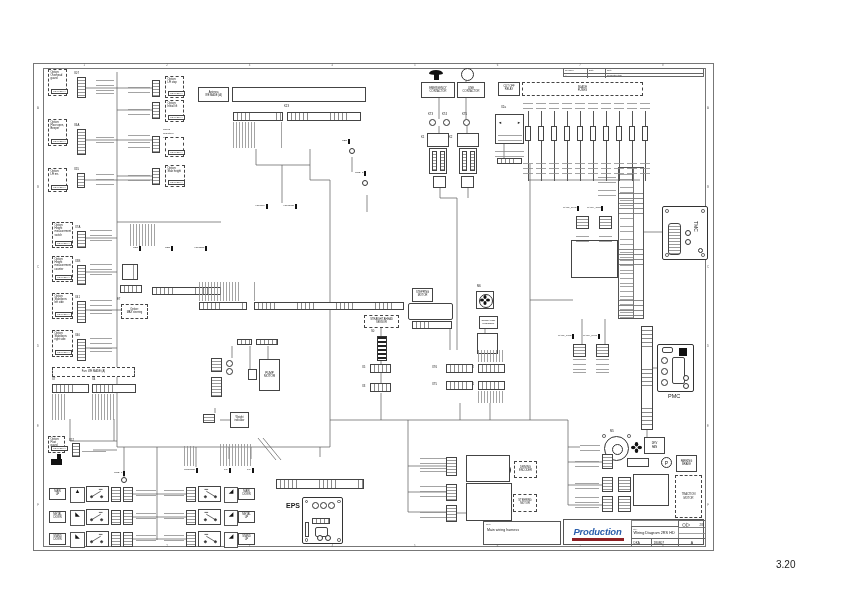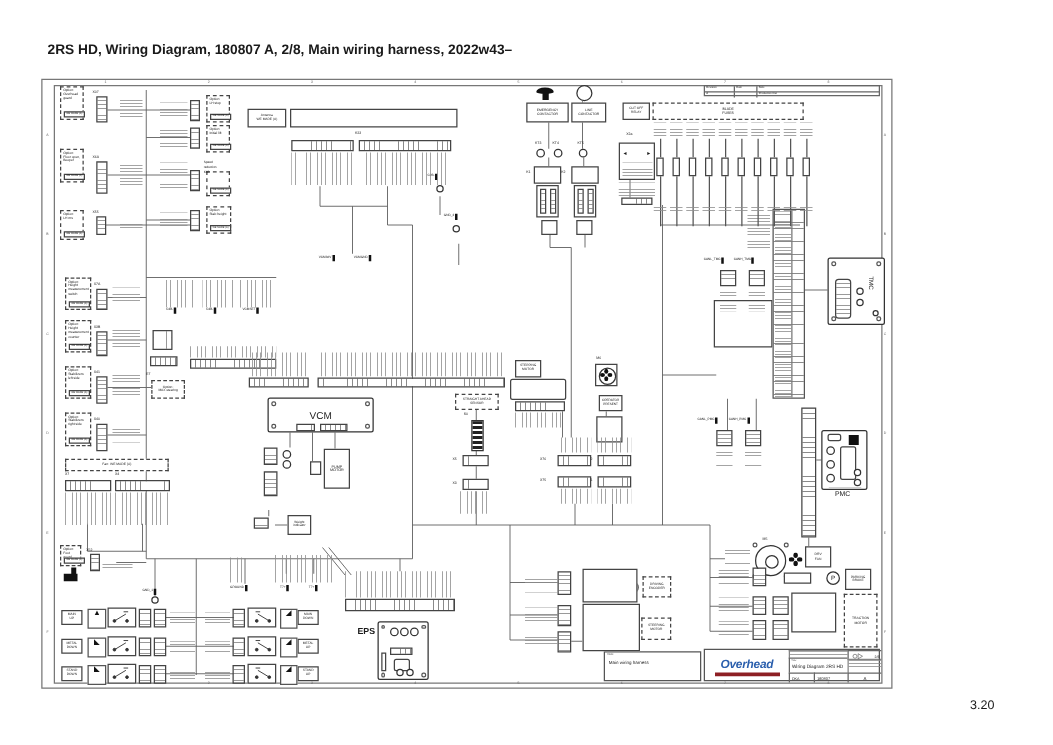--- a/index.html
+++ b/index.html
@@ -54,21 +54,20 @@
   #logo{color:#2b5fad;font-weight:bold;font-style:italic;font-size:9.5px;letter-spacing:-0.2px;}
   #logobar{width:52px;height:3px;background:#8e1f24;margin-top:1px;}
   .tb-cell{position:absolute;border-left:0.6px solid #666;border-top:0.6px solid #666;box-sizing:border-box;}
   .microlabel{font-size:2px;color:#555;position:absolute;line-height:1;}
 </style>
 </head>
 <body>
 
 <div id="page">
 
-  <div id="doc-title">2RS HD, Wiring Diagram, 180807 A, 2/8, Main wiring harness, 2022w43–</div>
   <div id="page-num">3.20</div>
 
   <div id="sheet-outer"></div>
   <div id="sheet-inner"></div>
 
   <div class="zones-h" style="left:43px;top:63px;width:661px;height:5px;">
       <span>1</span>
       <span>2</span>
       <span>3</span>
       <span>4</span>
@@ -113,21 +112,21 @@
     <div class="abs" style="left:42px;top:4.5px;width:98px;height:4.5px;padding-left:1px;">Production trial</div>
   </div>
 
   <div class="abs" style="left:483px;top:521px;width:78px;height:24px;border:0.7px solid #555;background:#fff;">
     <div class="abs" style="left:2px;top:1px;font-size:2.2px;color:#444;">Note:</div>
     <div class="abs" style="left:3px;top:6px;font-size:3.6px;">Main wiring harness</div>
   </div>
 
   <div class="abs" style="left:563px;top:519px;width:141px;height:26px;border:0.8px solid #555;background:#fff;">
     <div class="abs" style="left:0;top:0;width:67px;height:26px;display:flex;flex-direction:column;align-items:center;justify-content:center;">
-      <span id="logo">Overhead</span>
+      <span id="logo">Production</span>
       <span id="logobar"></span>
     </div>
     <div class="tb-cell wl" style="left:67px;top:0;width:47px;height:6px;"></div>
     <div class="tb-cell" style="left:67px;top:6px;width:47px;height:12px;">
       <span class="microlabel" style="left:1px;top:0.5px;">Title:</span>
       <span class="abs" style="left:1.5px;top:4px;font-size:3.8px;white-space:nowrap;">Wiring Diagram 2RS HD</span>
     </div>
     <div class="tb-cell" style="left:67px;top:18px;width:20px;height:8px;">
       <span class="abs" style="left:1.5px;top:2px;font-size:3px;">DKA</span>
     </div>
@@ -166,27 +165,20 @@
       M568,420 V505 M568,447 H580 M568,462 H602 M568,485 H602 M568,505 H602
       M582,319 V344 M605,319 V344
       M644,232 H662 M653,368 H657 M647,430 V437
       M381,328 V336 M381,359 V364 M381,373 V383 M381,393 V420
       M220,420 H230 M215,408 V413
       M268,346 V359 M250,346 V369 M232,346 V358"></path>
   </svg>
 
   <div id="diagram" class="abs" style="left:0;top:0;width:842px;height:596px;">
 
-    <div class="bigblock" style="left:214px;top:318px;width:85px;height:28px;font-size:8px;">
-      <span>VCM</span>
-      <span class="screw" style="left:2px;top:2px;"></span>
-        <span class="screw" style="right:2px;top:2px;"></span>
-      <span class="screw" style="left:2px;bottom:2px;"></span>
-        <span class="screw" style="right:2px;bottom:2px;"></span>
-    </div>
     <div class="strip" style="left:237px;top:339px;width:15px;height:6px;"></div>
     <div class="strip" style="left:256px;top:339px;width:22px;height:6px;"></div>
 
     <div class="lb tinybold" style="left:286px;top:502px;font-size:7px;">EPS</div>
     <div class="bigblock" style="left:302px;top:497px;width:41px;height:47px;">
       <span class="screw" style="left:1.5px;top:1.5px;"></span>
         <span class="screw" style="right:1.5px;top:1.5px;"></span>
       <span class="screw" style="left:1.5px;bottom:1.5px;"></span>
         <span class="screw" style="right:1.5px;bottom:1.5px;"></span>
       <span class="circ" style="left:9px;top:4px;width:7px;height:7px;"></span>

